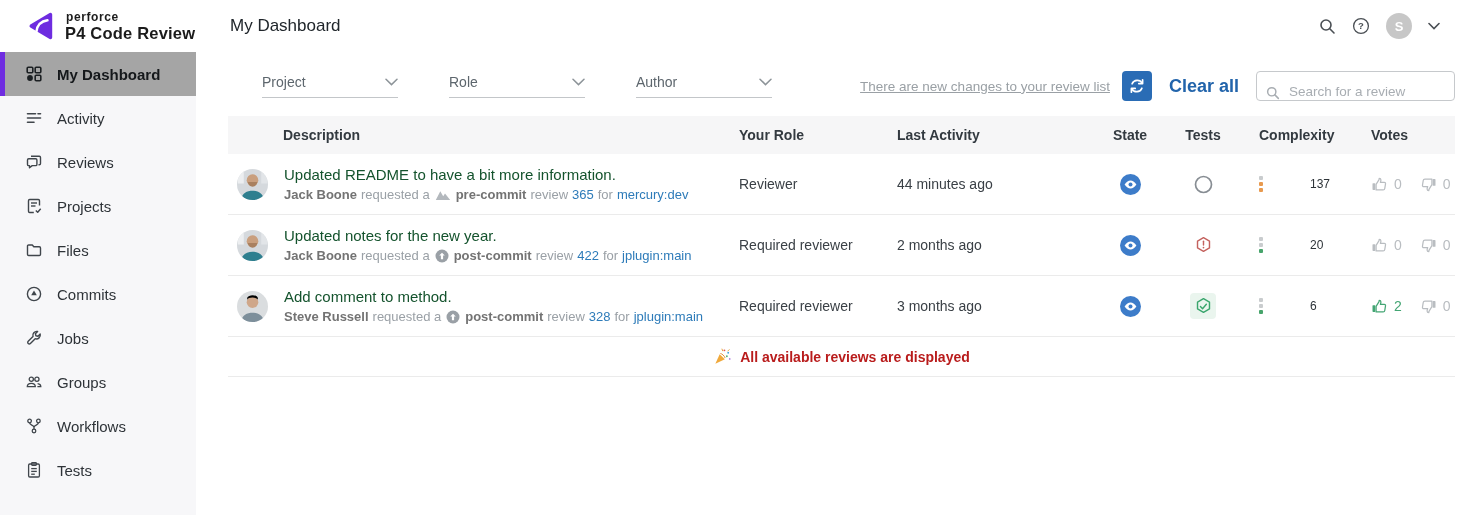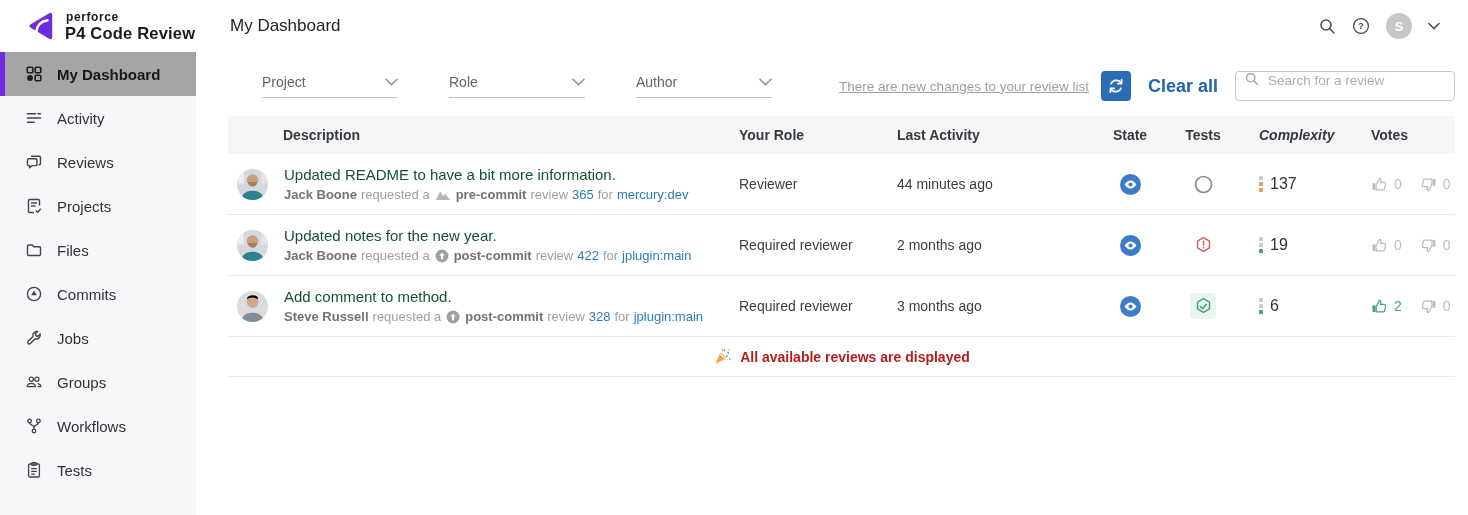--- a/index.html
+++ b/index.html
@@ -34,50 +34,50 @@
   .toolbar { display:flex; align-items:center; margin:16px 13px 0 34px; height:36px; }
   .filter { width:136px; margin-right:19px; border-bottom:1px solid #c3c6c9; display:flex;
             justify-content:space-between; align-items:center; padding-bottom:7px;
             font-size:14px; color:#5d666d; cursor:pointer;margin-left:32px; }
   .chev { display:inline-flex; }
   .toolbar-right { margin-left:auto; display:flex; align-items:center; }
   .notice-text { color:#9aa0a5; font-size:13.5px; margin-right:12px;text-decoration:underline; }
   .refresh-btn { width:30px; height:30px; background:#2a6cb5; border:none; border-radius:4px;
                  display:flex; align-items:center; justify-content:center; cursor:pointer; padding:0; }
   .clear-all { color:#2264ab; font-weight:700; font-size:18px; margin:0 17px; text-decoration:none; cursor:pointer; }
-  .search-box { width:220px; height:30px; border:1px solid #c6c9cc; border-radius:4px;
-                display:flex; align-items:flex-start; gap:7px; padding:0 9px; background:#fff; }
+  .search-box { width:199px; height:30px; border:1px solid #c6c9cc; border-radius:4px;
+                display:flex; align-items:flex-end; gap:7px; padding:0 9px; background:#fff; }
   .search-box input { border:none; outline:none; flex:1; min-width:0; background:transparent;
                       font:13.5px "Liberation Sans",sans-serif; color:#333; }
   .search-box input::placeholder { color:#a8adb2; }
   
   .table { margin:12px 13px 0 32px; }
   .tgrid { display:grid; grid-template-columns:1fr 158px 196px 74px 72px 120px 96px; align-items:center; }
   .thead { background:#f6f6f7; height:38px; font-size:14px; font-weight:600; color:#333a40; }
   .th-desc { padding-left:55px; }
   .th-center { text-align:center; }
-  .th-complex { padding-left:20px;font-style:italic; }
+  .th-complex { padding-left:20px; }
   .th-votes { padding-left:12px; }
   .trow { height:61px; border-bottom:1px solid #ebebeb; font-size:14px; color:#3a4046; cursor:pointer; }
   .td-desc { display:flex; align-items:center; gap:16px; padding-left:9px; min-width:0; }
   .avatar { width:31px; height:31px; border-radius:50%; overflow:hidden; flex:none; }
   .avatar svg { display:block; }
   .desc-title { font-size:15px; color:#14532d; margin-bottom:4px; }
   .desc-sub { font-size:13px; color:#9aa0a6; display:flex; align-items:center; gap:4px; white-space:nowrap; }
   .desc-sub .strong { color:#737373; font-weight:700; }
   .link { color:#2d7bb9; text-decoration:none; cursor:pointer; }
   .commit-icon { display:inline-flex; margin:0 1px; }
   .td-center { display:flex; justify-content:center; }
   .state-icon { display:inline-flex; }
   .tests-icon { width:26px; height:26px; display:flex; align-items:center; justify-content:center; border-radius:4px; }
   .tests-icon.passed { background:#eaf5ee; }
   .td-complex { display:flex; align-items:center; gap:7px; padding-left:20px; }
   .cdots { display:flex; flex-direction:column; gap:2px; }
   .cdots i { width:4px; height:4px; border-radius:1px; display:block; }
-  .cnum { font-size:16px; color:#2d3338; }
+  .cnum { font-size:12px; color:#2d3338;margin-left:40px; }
   .td-votes { display:flex; align-items:center; gap:6px; padding-left:12px; color:#b9bdc1; font-size:14px; }
   .thumb { width:17px; height:17px; display:inline-flex; color:#b9bdc1; }
   .thumb.down { transform:rotate(180deg); margin-left:12px; }
   .td-votes.votes-active .thumb.up, .td-votes.votes-active .up-count { color:#43a573; }
   .tfoot { height:40px; border-bottom:1px solid #ebebeb; display:flex; align-items:center;
            justify-content:center; gap:8px; font-size:14px; font-weight:700; color:#b91c1c; }
 </style>
 </head>
 <body>
 
@@ -411,21 +411,21 @@
                   <circle cx="10" cy="12.2" r="0.9" fill="#c4625e" stroke="none"></circle>
                 </svg>
               </span>
             </div>
     <div class="td-complex">
       <span class="cdots">
                 <i style="background: rgb(201, 204, 206);"></i>
                 <i style="background: rgb(201, 204, 206);"></i>
                 <i style="background: rgb(71, 164, 107);"></i>
               </span>
-      <span class="cnum">19</span>
+      <span class="cnum">20</span>
     </div>
     <div class="td-votes">
       <span class="thumb up">
         <svg viewBox="0 0 18 18" width="17" height="17">
                   <rect x="1.6" y="7.6" width="3" height="7.2" rx="0.7" fill="currentColor"></rect>
                   <path d="M5.4 8.8l2.8-4.4c.3-.5.5-1.2.5-2 .9 0 1.8.7 1.8 1.8 0 .9-.3 1.8-.6 2.5h4.2c.8 0 1.4.6 1.3 1.4l-.8 5.1c-.1.9-.9 1.6-1.8 1.6H5.4z" fill="none" stroke="currentColor" stroke-width="1.3" stroke-linejoin="round"></path>
                 </svg>
       </span>
       <span class="up-count">0</span>
       <span class="thumb down">

